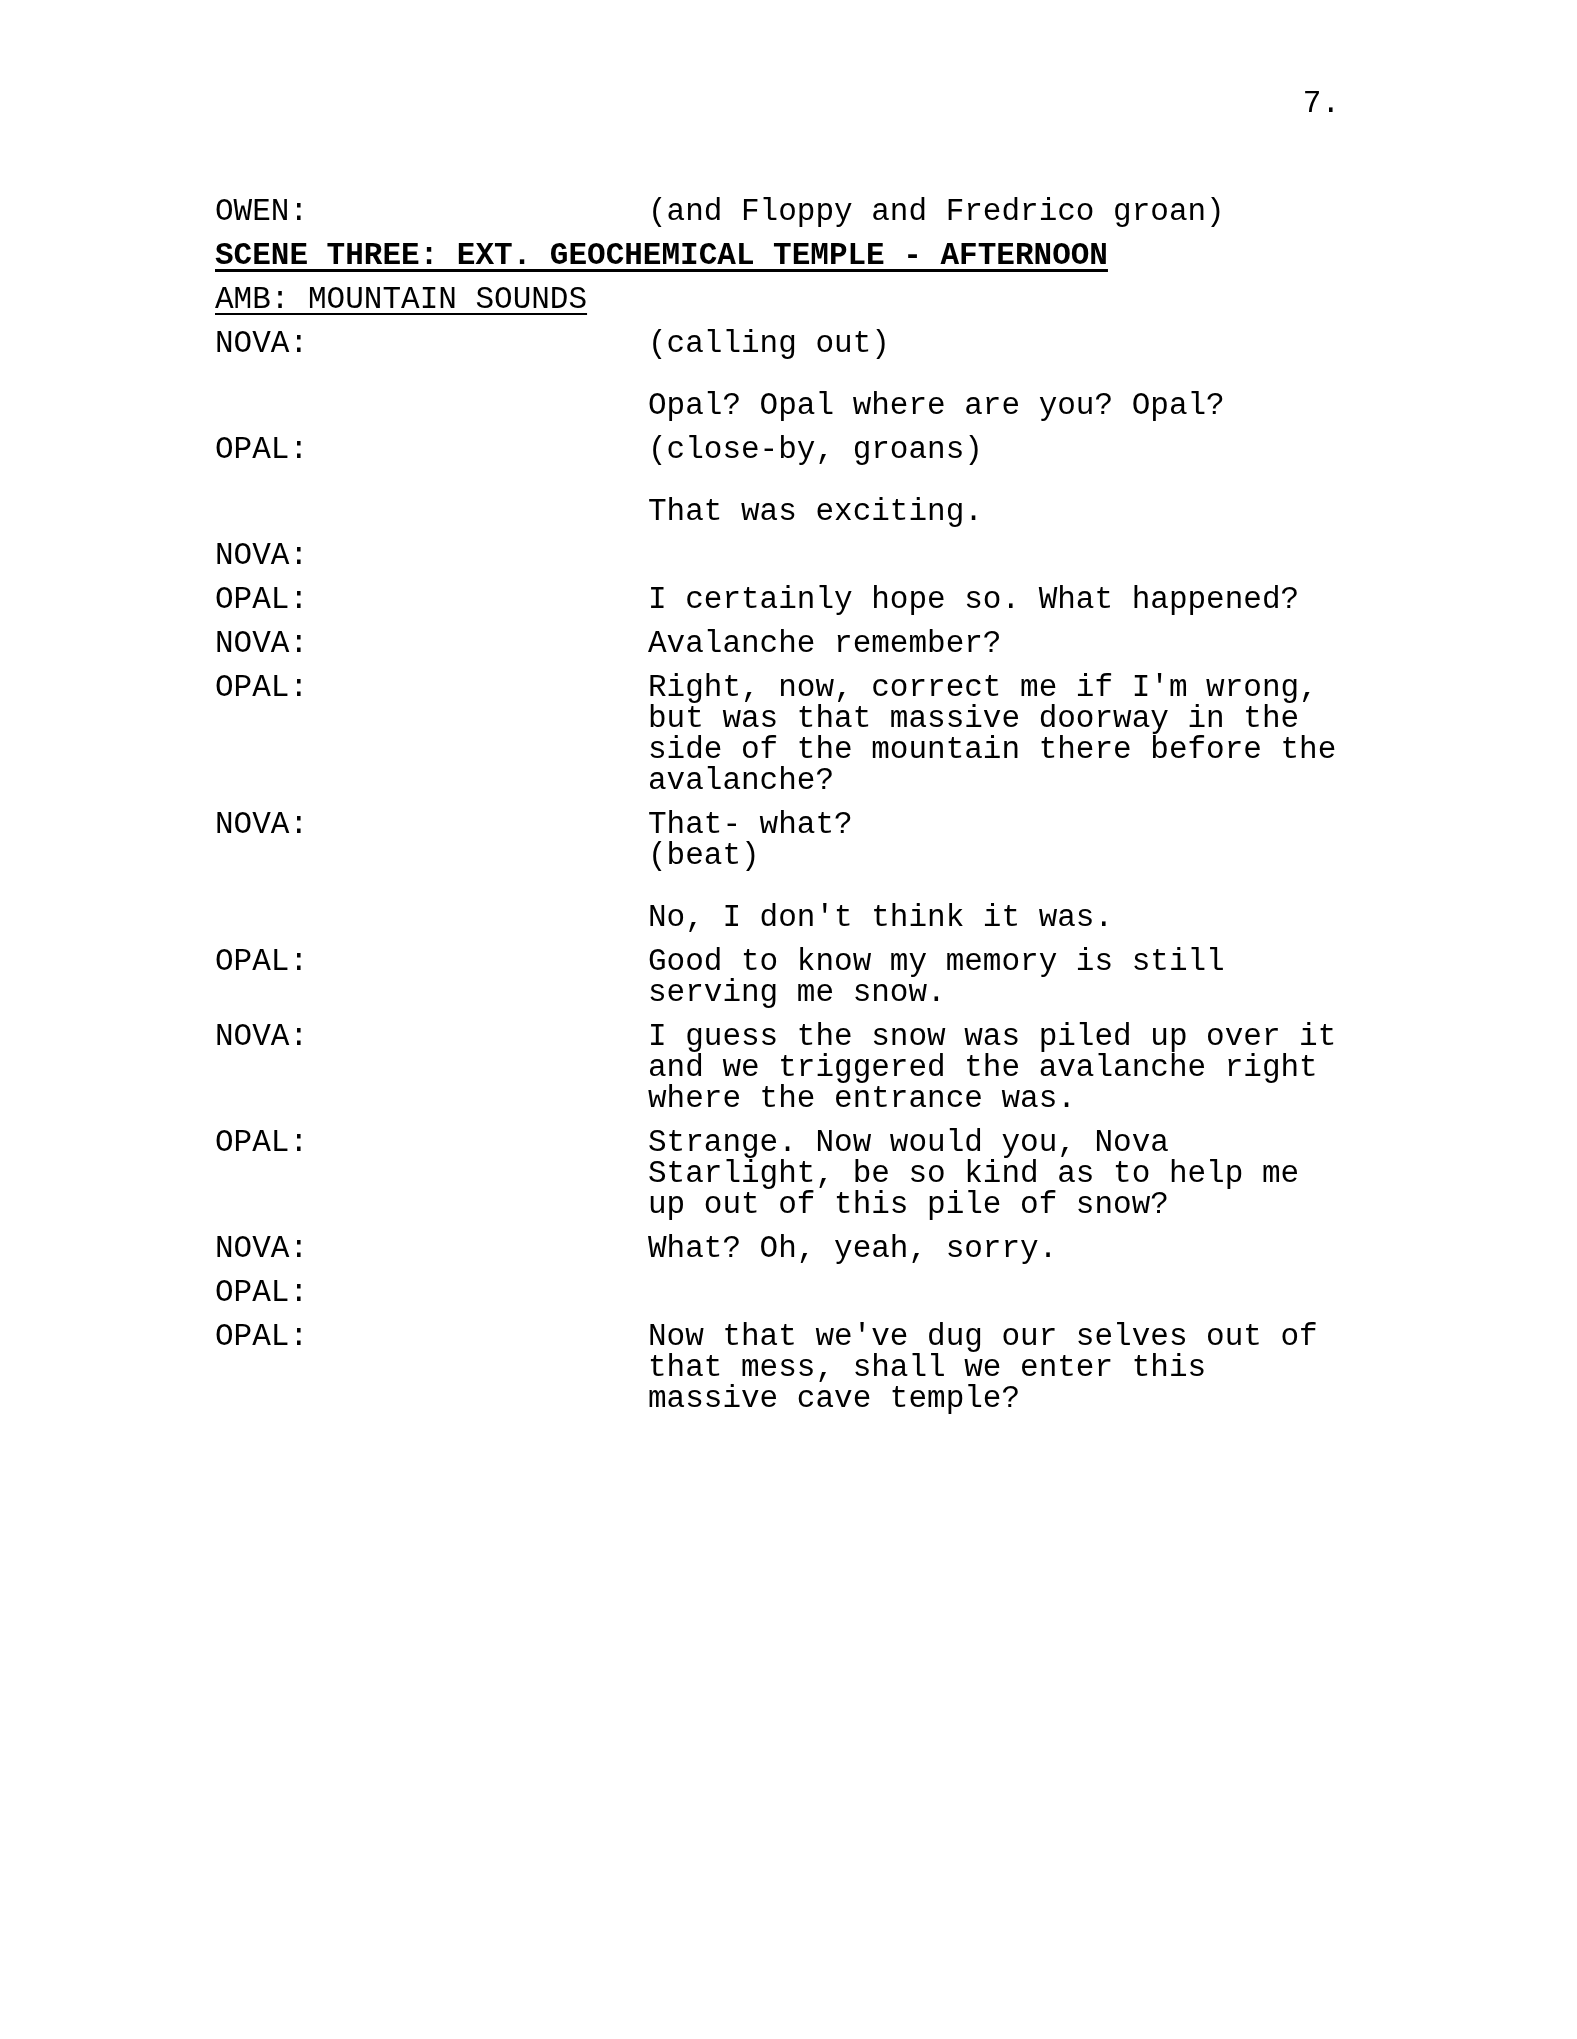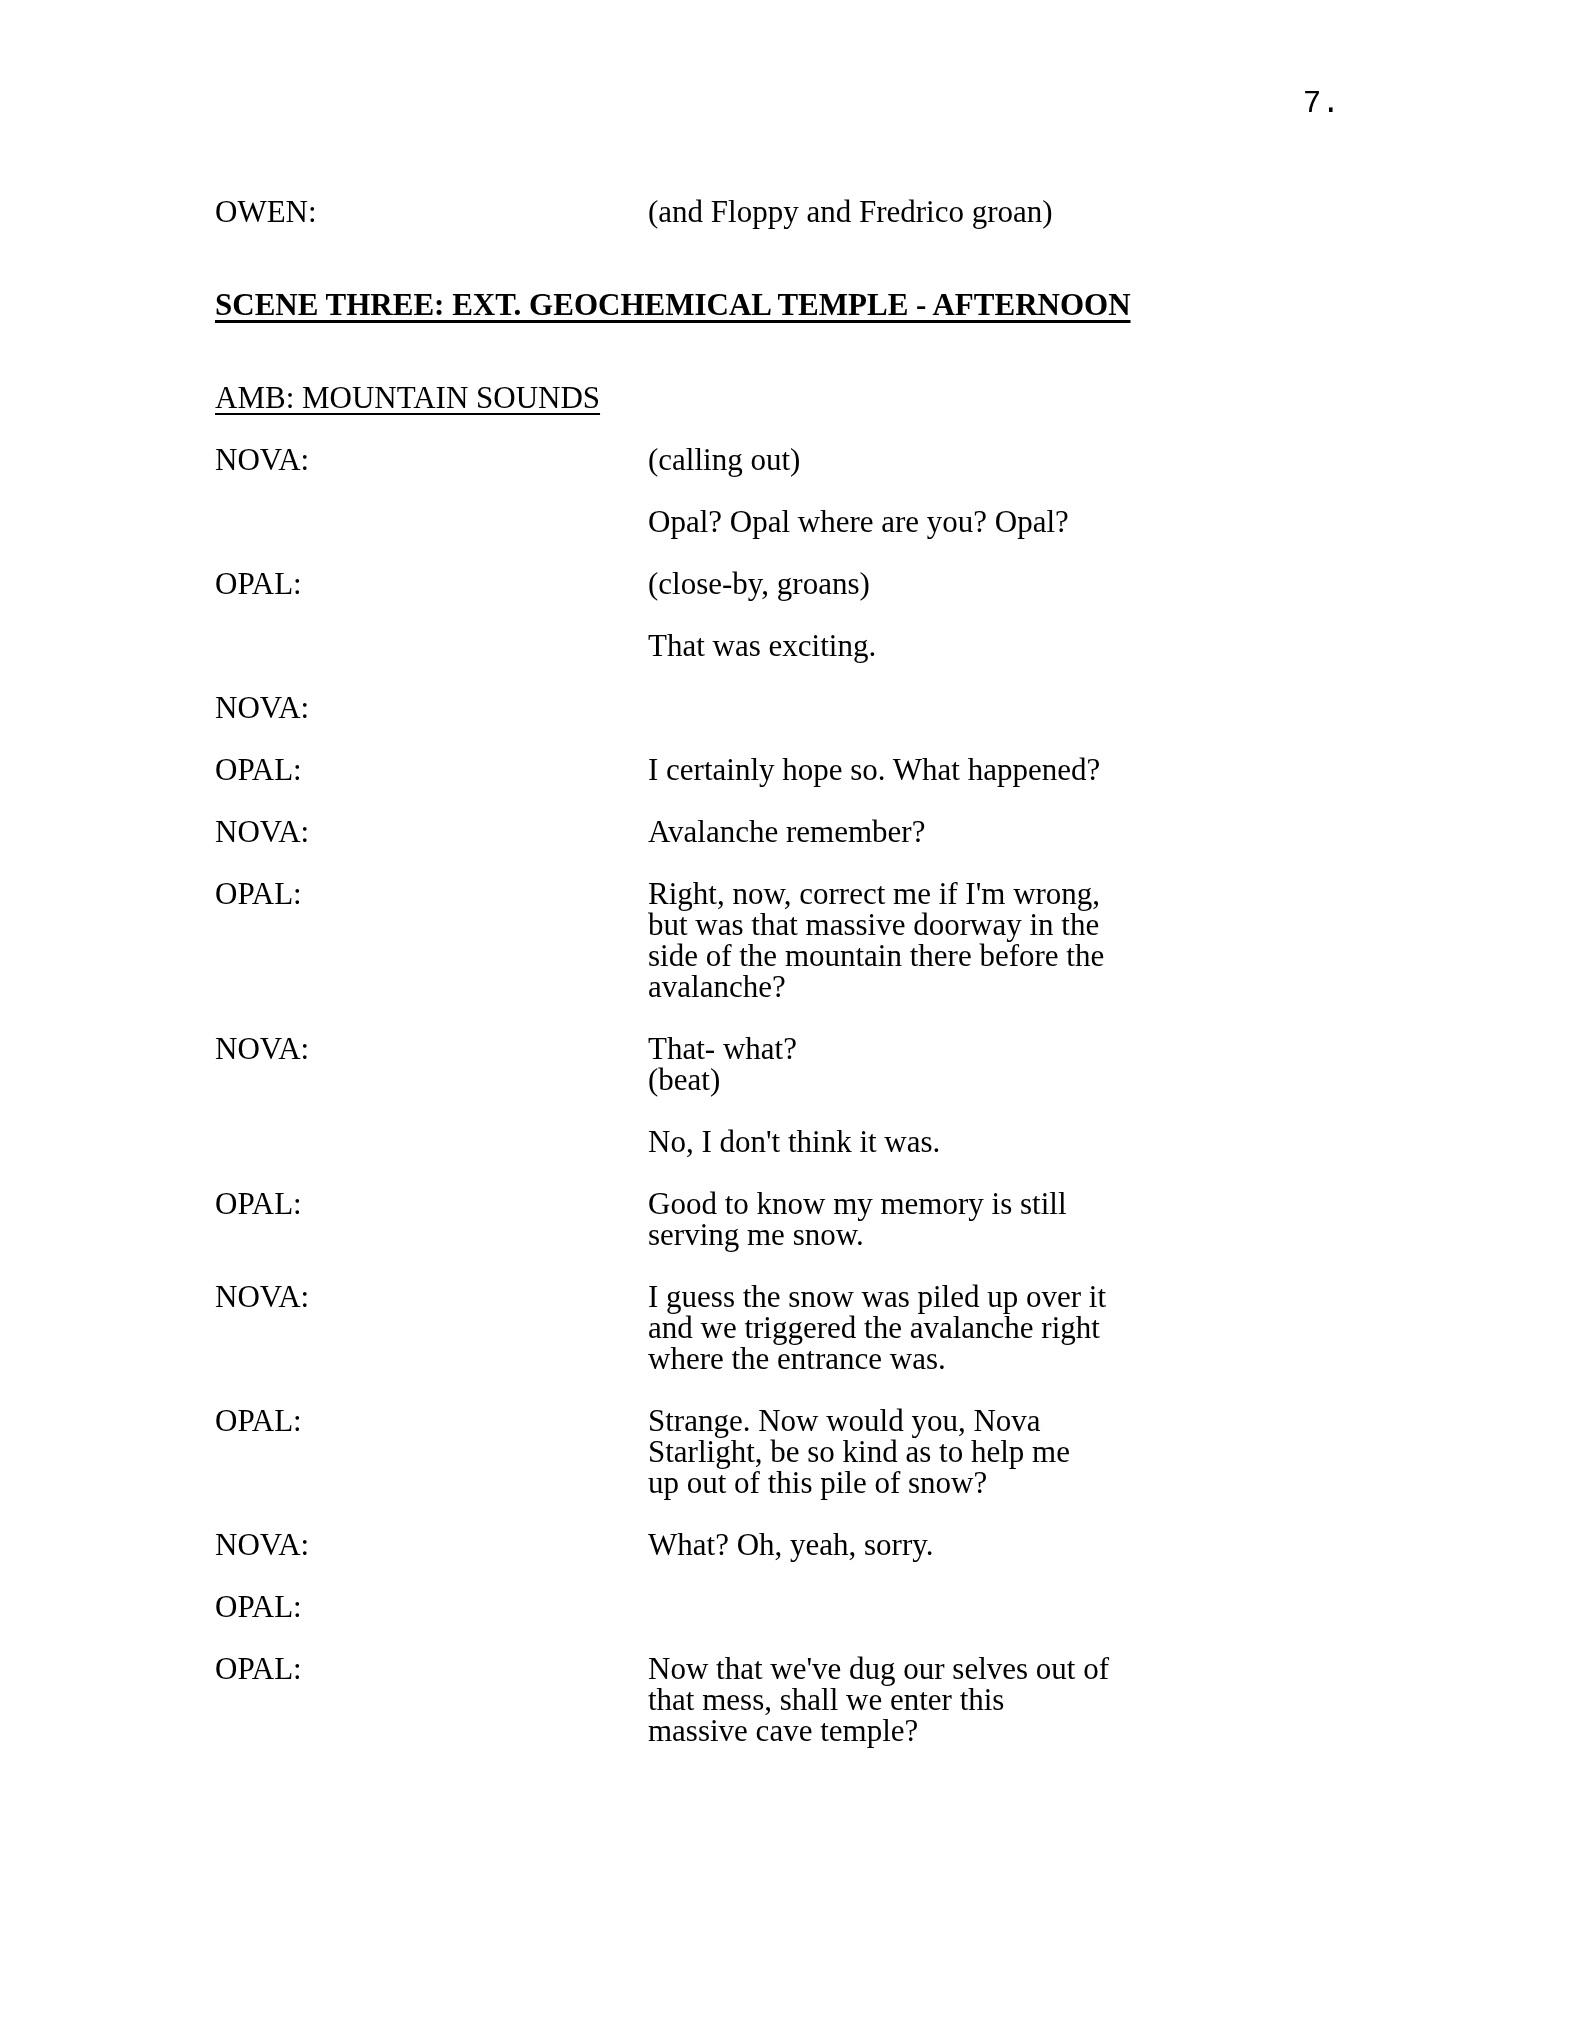--- a/index.html
+++ b/index.html
@@ -24,39 +24,37 @@
     right: 237px;
     white-space: pre;
   }
   .content {
     position: absolute;
     left: 215px;
     top: 196px;
     width: 1170px;
     display: flex;
     flex-direction: column;
-    gap: 31px;
-    font-family: Liberation Serif, serif;
+    gap: 13px;
   }
   .row {
     display: flex;
     flex-direction: row;
     align-items: flex-start;
   }
   .speaker {
     width: 433px;
     flex: 0 0 433px;
     white-space: pre;
   }
   .dialogue {
     width: 737px;
     white-space: pre-line;
   }
   .heading-row {
-    margin-top: 31px;
   }
   .scene-heading-text {
     font-weight: 700;
     text-decoration: underline;
     text-decoration-thickness: 3px;
     text-underline-offset: 5px;
     white-space: pre;
   }
   .cue-text {
     text-decoration: underline;

